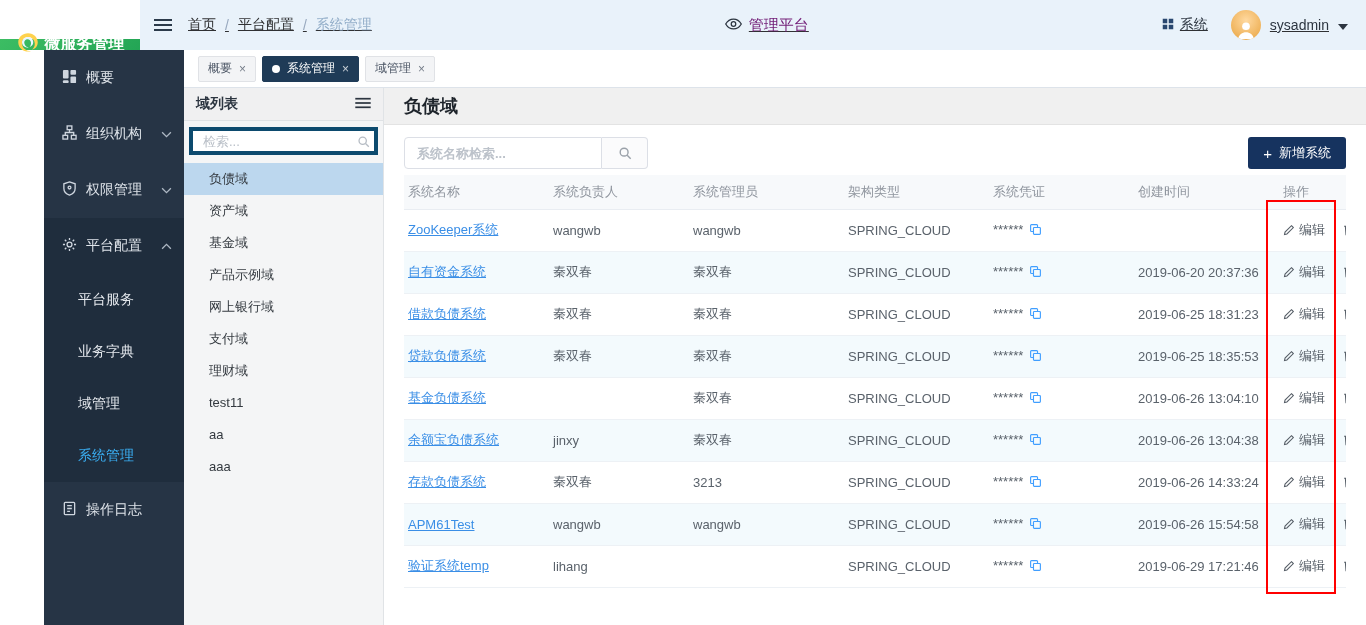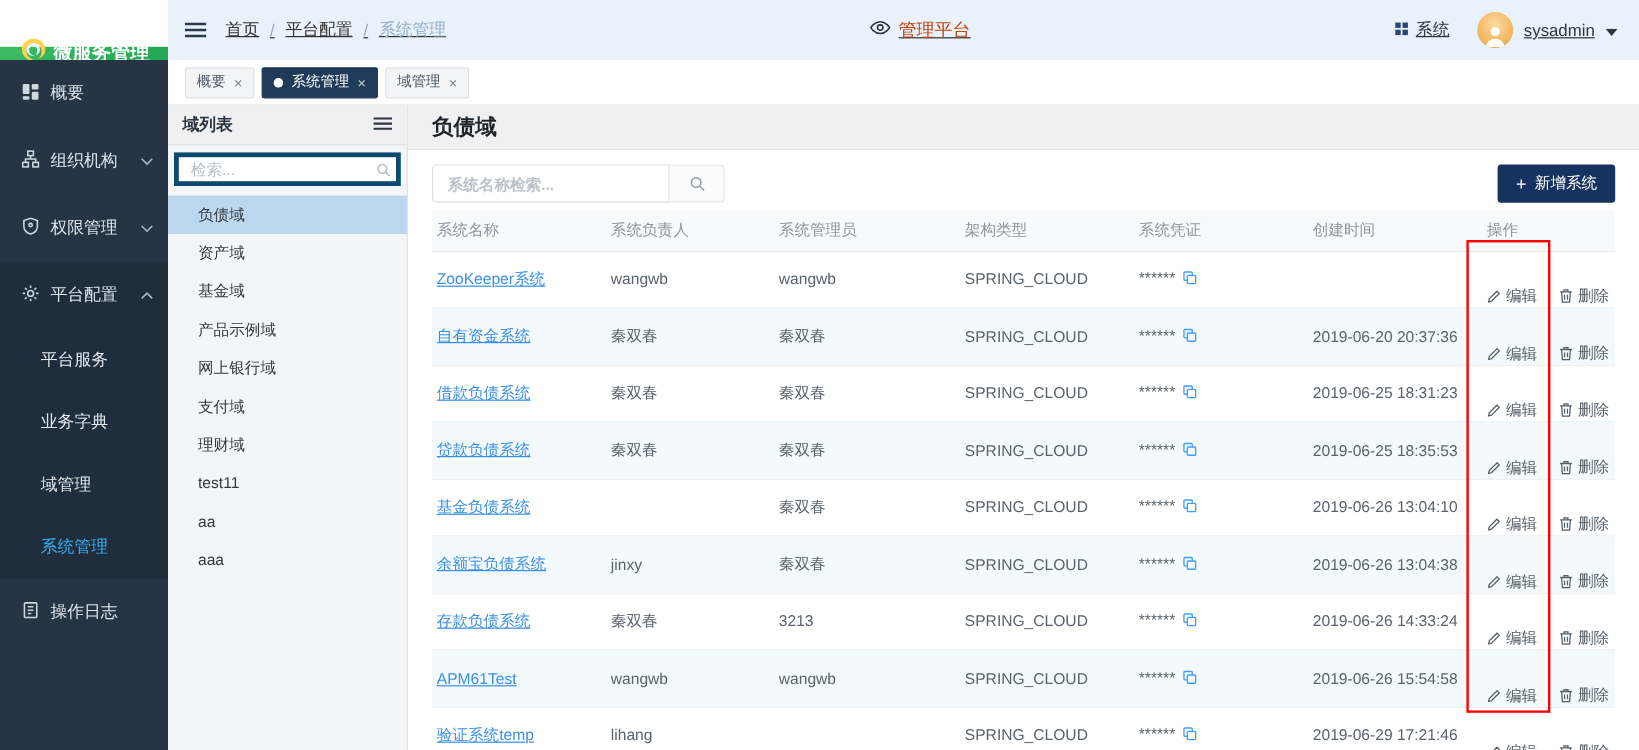--- a/index.html
+++ b/index.html
@@ -9,28 +9,28 @@
 
   
   .topbar { height:50px; display:flex; flex:none; }
   .logo { width:140px; flex:none; background:linear-gradient(135deg,#3cbd63,#23a555); color:#fff; display:flex; align-items:center; justify-content:center; gap:5px; font-size:16px; font-weight:bold;margin-top:39px; }
   .topbar-rest { flex:1; background:#e9f2fa; display:flex; align-items:center; padding:0 18px 0 14px;text-decoration:underline; }
   .hamburger { display:flex; align-items:center; cursor:pointer; margin-right:16px; }
   .breadcrumb { display:flex; align-items:center; font-size:14px; color:#303133; white-space:nowrap; }
   .breadcrumb .sep { color:#97a8be; margin:0 9px; }
   .breadcrumb .bc-link { cursor:pointer; }
   .breadcrumb .bc-current { color:#93aec9; }
-  .topbar-center { flex:1; display:flex; align-items:center; justify-content:center; gap:7px; font-size:15px; color:#c2410c; }
+  .topbar-center { flex:1; display:flex; align-items:center; justify-content:center; gap:7px; font-size:15px; color:#701a75; }
   .topbar-right { display:flex; align-items:center; gap:9px; color:#2c3540; white-space:nowrap; }
   .sys-link { display:flex; align-items:center; gap:6px; cursor:pointer; margin-right:14px; font-size:14px; }
   .avatar { width:30px; height:30px; border-radius:50%; background:radial-gradient(circle at 50% 35%,#ffd9a0,#e8a23c); display:flex; align-items:flex-end; justify-content:center; overflow:hidden; cursor:pointer; }
   .username { cursor:pointer; }
 
   
-  .body-row { flex:1; display:flex; min-height:0; }
+  .body-row { flex:1; display:flex; min-height:0;padding-left:44px; }
 
   
   .sidebar { width:140px; flex:none; background:#263445; color:#dfe4ea; overflow:hidden; }
   .menu-item { height:56px; display:flex; align-items:center; gap:9px; padding:0 12px 0 18px; font-size:14px; cursor:pointer; }
   .menu-item .chev { margin-left:auto; display:flex; }
   .menu-group.expanded { background:#1f2d3d; }
   .submenu-item { height:52px; display:flex; align-items:center; padding-left:34px; font-size:14px; color:#e3e7ec; cursor:pointer; background:#1f2d3d; }
   .submenu-item.active { color:var(--active-nav,#3aaef2); }
 
   
@@ -65,21 +65,21 @@
   .add-btn .plus { font-size:15px; }
 
   .table-wrap { margin:0 20px; }
   table { width:100%; border-collapse:collapse; table-layout:fixed; }
   col.c1{width:145px} col.c2{width:140px} col.c3{width:155px} col.c4{width:145px} col.c5{width:145px} col.c6{width:145px}
   thead th { height:34px; background:#f7f9fb; font-size:13px; font-weight:normal; color:#8f959e; text-align:left; padding:0 4px; border-bottom:1px solid #e9edf2; }
   tbody td { height:42px; font-size:13px; color:#5a626b; padding:0 4px; border-bottom:1px solid #edf1f5; white-space:nowrap; overflow:hidden; }
   tbody tr:nth-child(even) { background:#f3fafd; }
   a.syslink { color:var(--link-blue,#3a8ee6); text-decoration:underline; cursor:pointer; }
   .cred-copy { margin-left:6px; vertical-align:-2px; cursor:pointer; display:inline-block; }
-  .op { display:inline-flex; align-items:center; gap:4px; color:#555d66; cursor:pointer;margin-top:28px; }
+  .op { display:inline-flex; align-items:center; gap:4px; color:#555d66; cursor:pointer; }
   .op + .op { margin-left:18px; }
 
   .annotation-box { position:absolute; left:882px; top:112px; width:70px; height:394px; border:2px solid var(--highlight-red,#f00); pointer-events:none; }
 </style>
 </head>
 <body>
 
 <div class="page">
 
   <header class="topbar">

